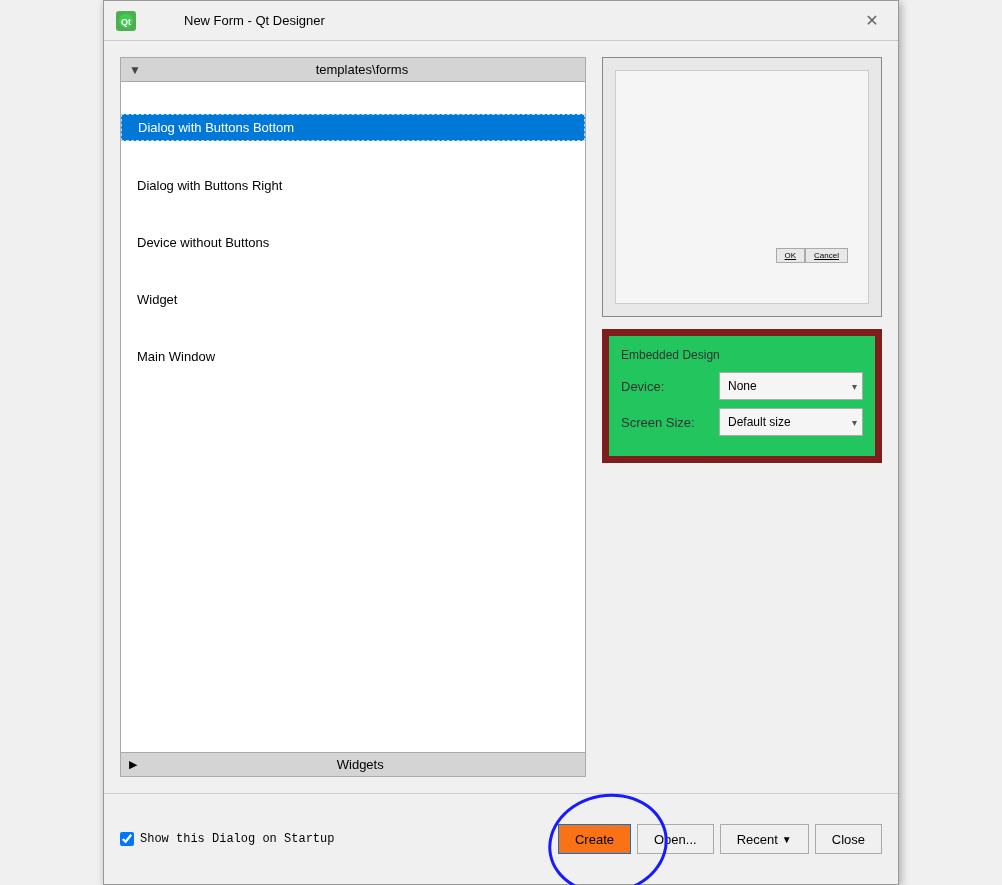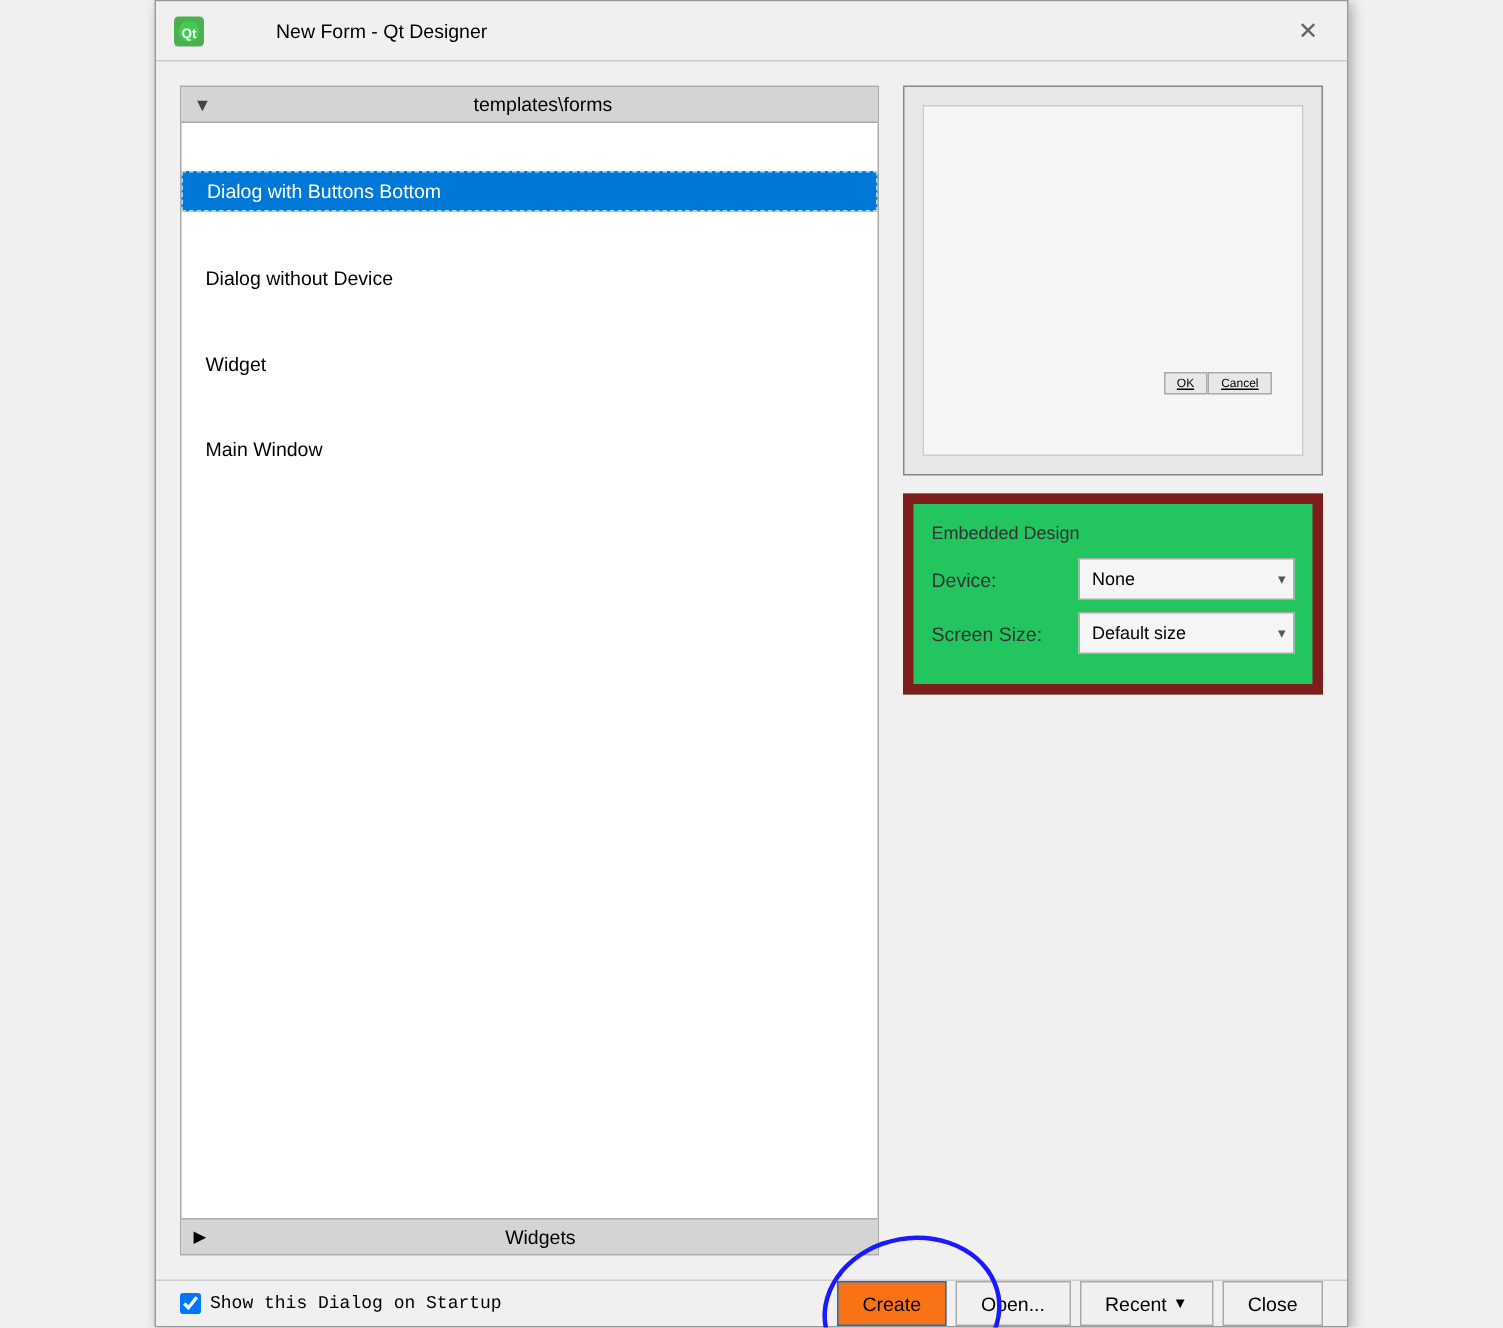--- a/index.html
+++ b/index.html
@@ -220,21 +220,21 @@
     }
     .select-arrow {
       position: absolute;
       right: 6px;
       pointer-events: none;
       font-size: 10px;
       color: #555;
     }
     .bottom-bar {
       border-top: 1px solid #ccc;
-      padding: 0 16px;
+      padding: 30px 16px;
       display: flex;
       align-items: center;
       justify-content: space-between;
       background: #f0f0f0;
     }
     .checkbox-label {
       display: flex;
       align-items: center;
       gap: 6px;
       font-size: 12px;
@@ -312,21 +312,24 @@
     <div class="left-panel">
       <div class="tree-header">
         <span class="tree-header-arrow">▼</span>
         <span class="tree-header-label">templates\forms</span>
       </div>
       <div class="left-tree-content">
         <div class="tree-item selected">
           <span>Dialog with Buttons Bottom</span>
         </div>
         <div class="tree-item">
-          <span>Dialog without Device</span>
+          <span>Dialog with Buttons Right</span>
+        </div>
+        <div class="tree-item">
+          <span>Device without Buttons</span>
         </div>
         <div class="tree-item">
           <span>Widget</span>
         </div>
         <div class="tree-item">
           <span>Main Window</span>
         </div>
       </div>
       <div class="tree-section-header">
         <span class="tree-section-arrow">▶</span>

